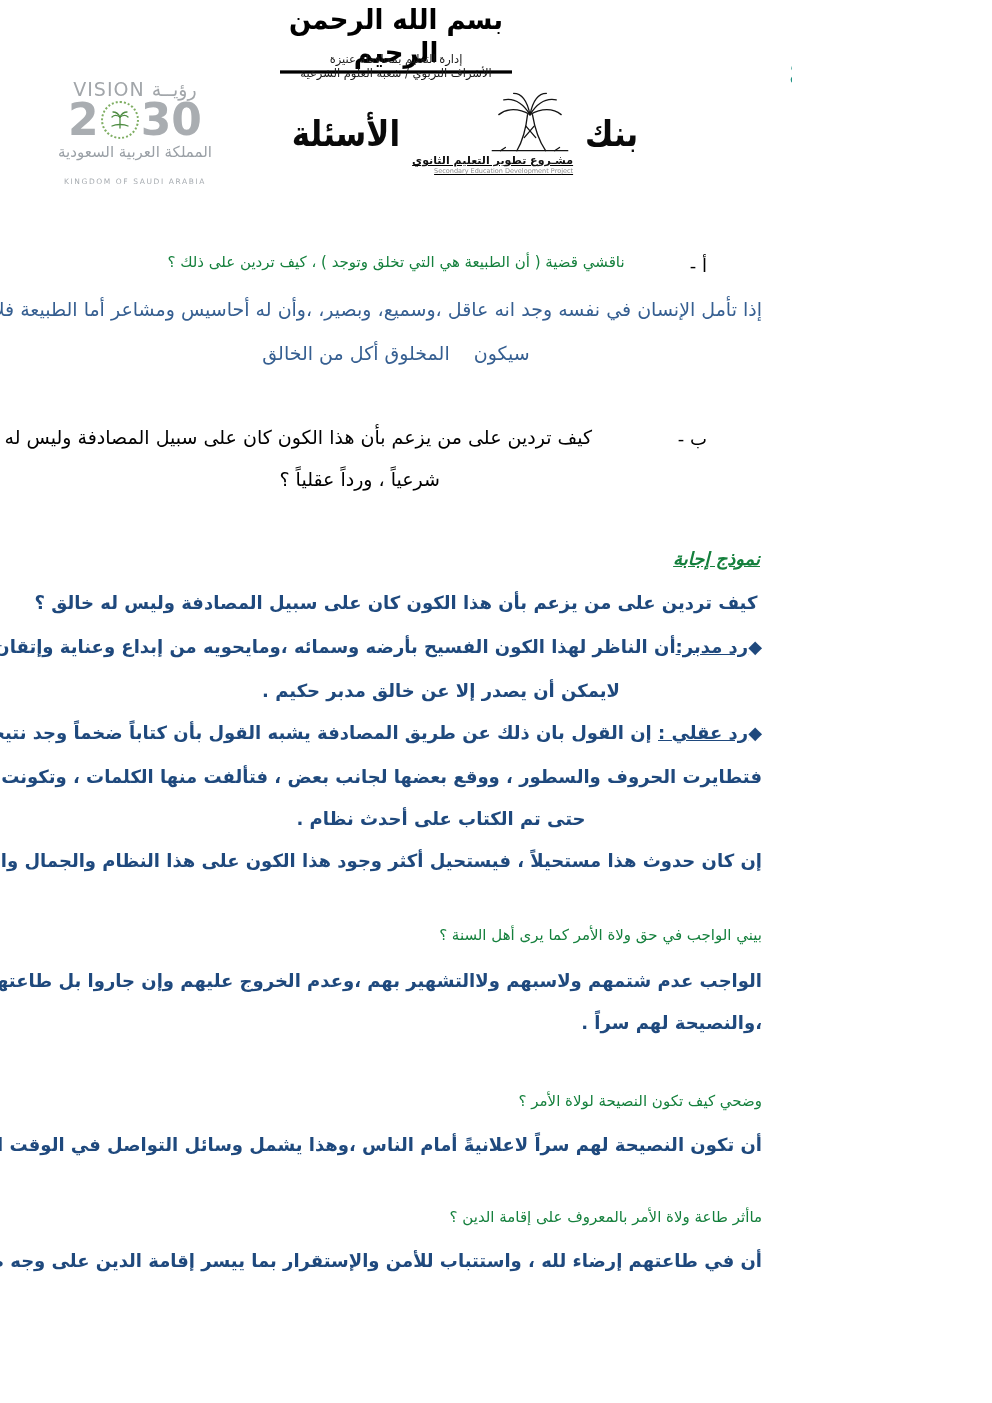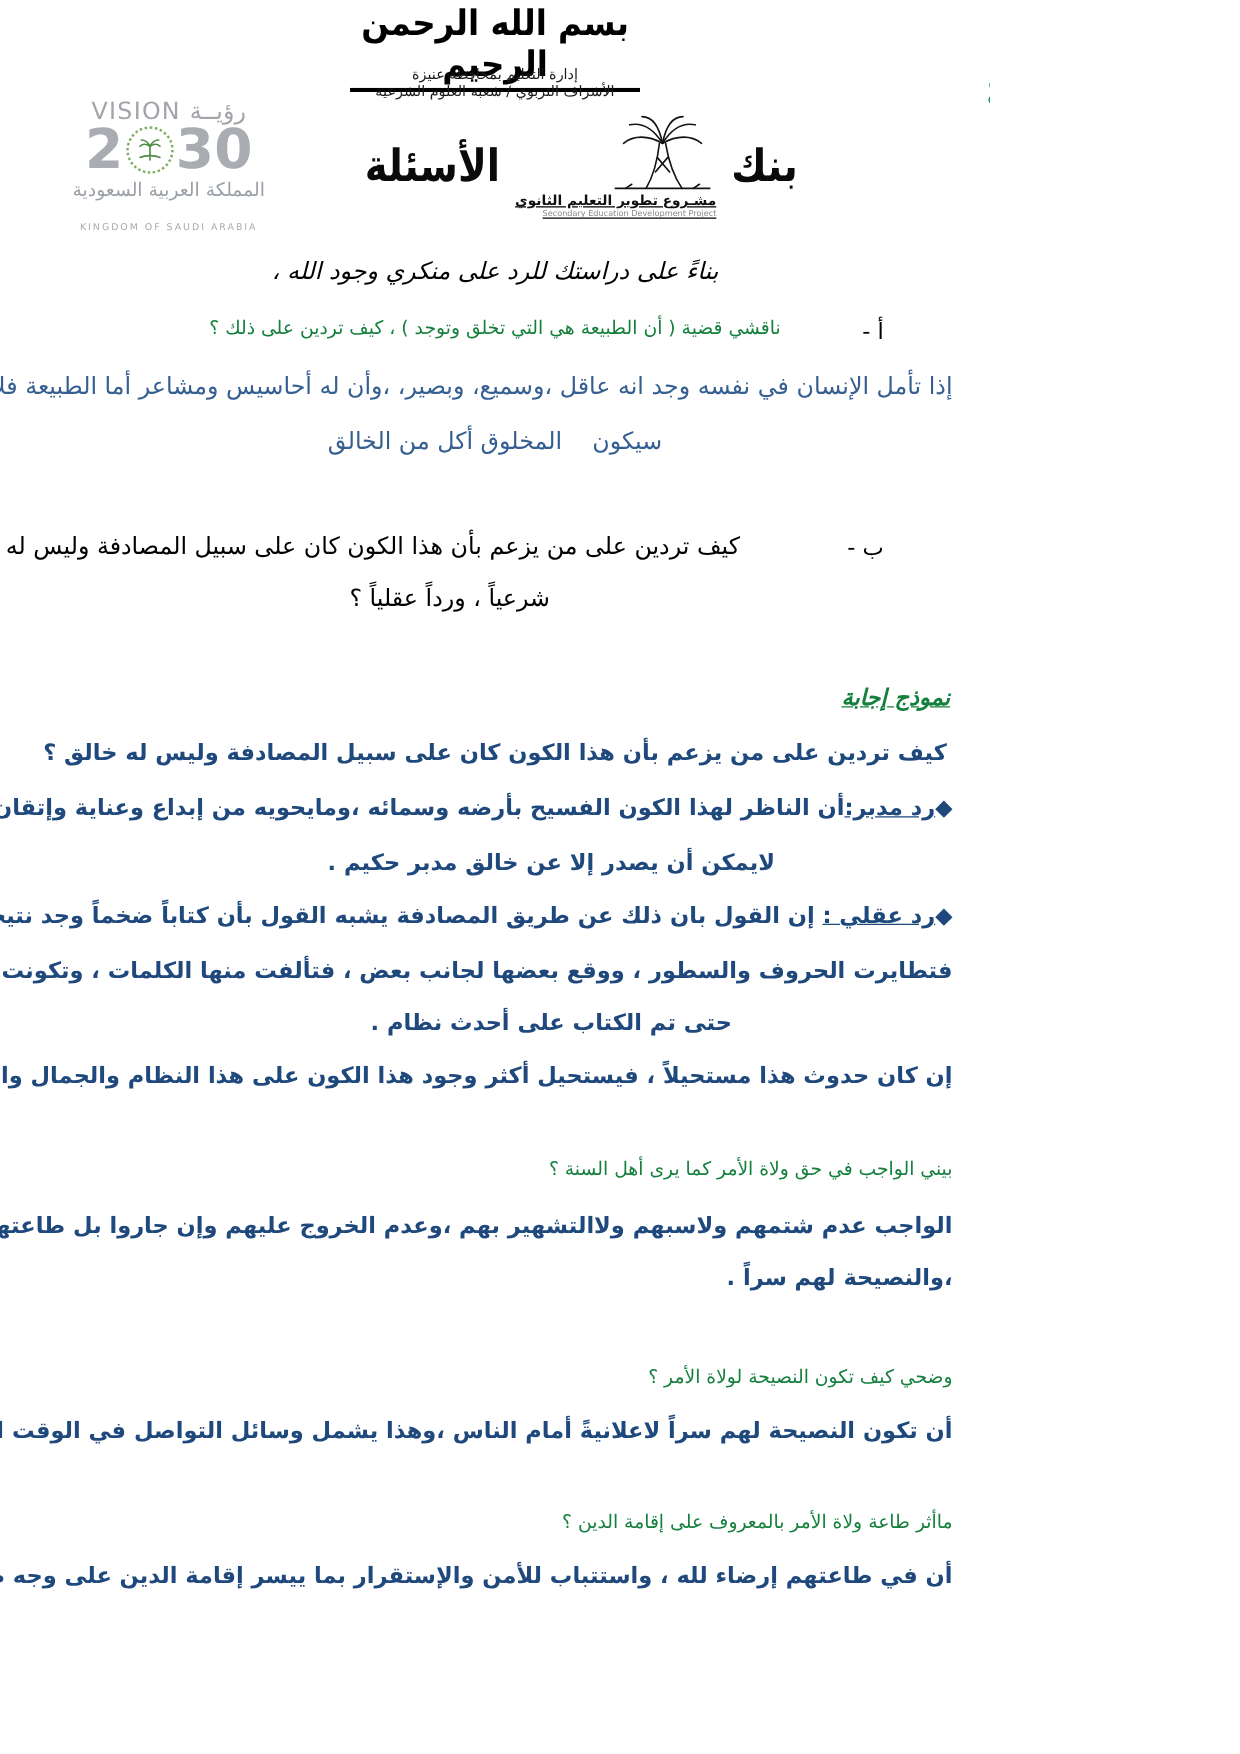--- a/index.html
+++ b/index.html
@@ -167,21 +167,20 @@
         <circle cx="132" cy="14" r="3.2"></circle>
           <circle cx="115" cy="24" r="1.8"></circle>
           <circle cx="110" cy="8" r="2.2"></circle>
         <circle cx="120" cy="8" r="2.2"></circle>
       </g>
     </svg>
     <div class="m-ar">وزارة التعـــليم</div>
     <div class="m-en">Ministru of Education</div>
   </div>
 
-  <div class="ln full-c intro" style="top:206px">بناءً على دراستك للرد على منكري وجود الله ،</div>
 
   <div class="marker" style="top:255px">أ -</div>
   <div class="ln full-c q-black" style="top:253px">ناقشي قضية ( أن الطبيعة هي التي تخلق وتوجد ) ، كيف تردين على ذلك  ؟</div>
   <div class="ln full-r serif-blue" style="top:298px">إذا تأمل الإنسان في نفسه وجد انه عاقل ،وسميع، وبصير، ،وأن له أحاسيس ومشاعر أما الطبيعة فلا ..فكيف</div>
   <div class="ln full-c serif-blue" style="top:342px">سيكون&nbsp;&nbsp;&nbsp;&nbsp;المخلوق أكل من الخالق</div>
 
   <div class="marker" style="top:428px">ب -</div>
   <div class="ln serif-blk" style="top:426px; left:30px; right:200px; text-align:right">كيف تردين على من يزعم بأن هذا الكون كان على سبيل المصادفة وليس له خالق ؟رداً</div>
   <div class="ln serif-blk" style="top:468px; left:30px; right:352px; text-align:right">شرعياً ، ورداً عقلياً ؟</div>
 

